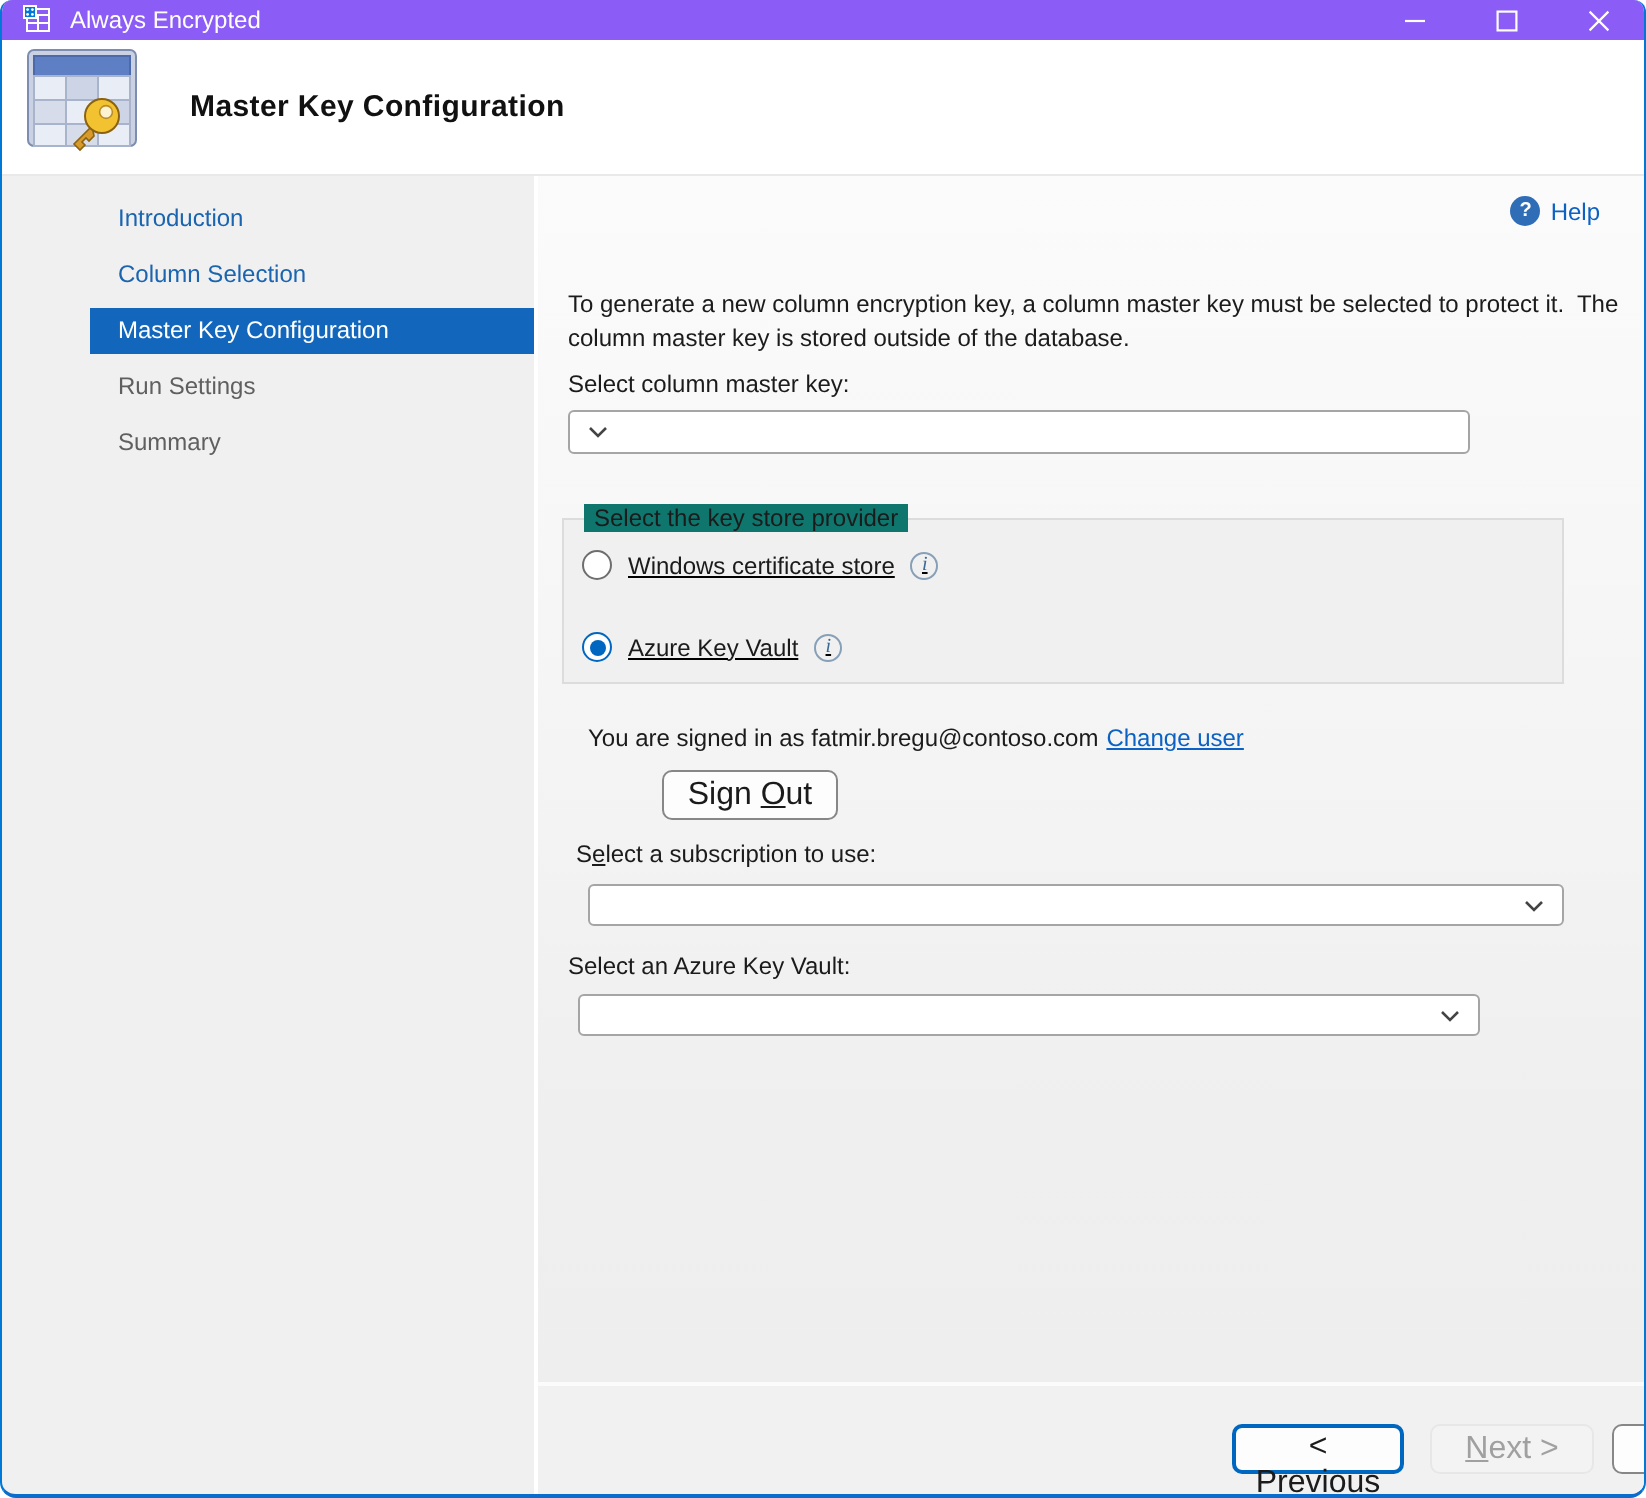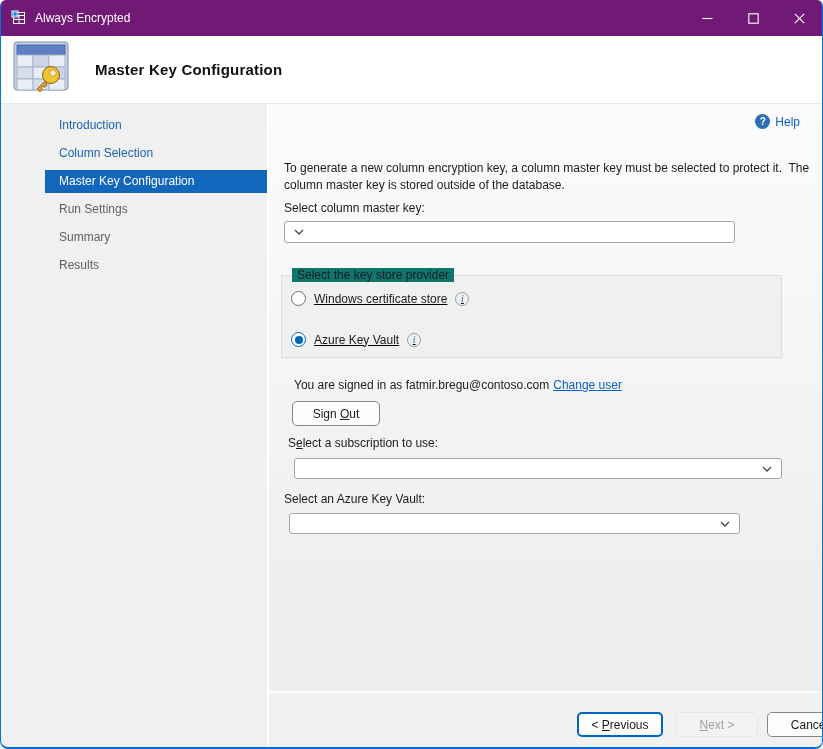--- a/index.html
+++ b/index.html
@@ -5,21 +5,21 @@
   html,body{margin:0;padding:0;background:#ffffff;}
   *{box-sizing:border-box;font-family:"Liberation Sans","DejaVu Sans",sans-serif;}
   .window{
     position:relative;width:823px;height:749px;overflow:hidden;
     background:#f0f0f0;
     border-left:1px solid #0078d7;border-right:1px solid #0078d7;border-bottom:2px solid #0a6ccc;
     border-radius:6px 6px 8px 8px;
     display:flex;flex-direction:column;
   }
   
-  .titlebar{height:36px;background:#701a75;display:flex;align-items:center;flex:none;}
+  .titlebar{height:20px;background:#8b5cf6;display:flex;align-items:center;flex:none;}
   .titlebar .appicon{margin:0 8px 0 10px;display:flex;align-items:center;}
   .titlebar .title{color:#ffffff;font-size:12px;}
   .titlebar .spacer{flex:1;}
   .capbtn{width:46px;height:32px;display:flex;align-items:center;justify-content:center;background:transparent;border:none;padding:0;cursor:default;}
   
   .header{height:68px;background:#ffffff;border-bottom:1px solid #e9e9e9;display:flex;align-items:center;flex:none;}
   .header .hicon{margin:0 24px 0 12px;}
   .header .ptitle{font-size:15px;font-weight:bold;color:#111111;letter-spacing:.2px;}
   
   .bodyrow{flex:1;display:flex;min-height:0;padding-left:44px;}
@@ -43,21 +43,21 @@
   .groupbox{position:absolute;left:12px;top:171px;width:501px;height:83px;border:1px solid #dcdcdc;background:#f0f0f0;}
   .groupbox .legend{position:absolute;top:-8px;left:10px;padding:0 5px;background:#0f766e;font-size:12px;color:#1b1b1b;white-space:nowrap;}
   .radiorow{position:absolute;left:9px;display:flex;align-items:center;gap:8px;cursor:default;text-decoration:underline;}
   .radio{width:15px;height:15px;border-radius:50%;background:#ffffff;border:1px solid #6e6e6e;flex:none;display:flex;align-items:center;justify-content:center;}
   .radio.on{border:1.5px solid #0067c0;}
   .radio.on .dot{width:8px;height:8px;border-radius:50%;background:#0067c0;}
   .rlabel{font-size:12px;color:#1b1b1b;white-space:nowrap;}
   .iicon{width:14px;height:14px;border-radius:50%;border:1px solid #87a0b8;color:#3b6894;font-size:10px;font-style:italic;font-family:"Liberation Serif",serif;display:flex;align-items:center;justify-content:center;}
   .signedin{position:absolute;left:25px;top:274px;font-size:12px;color:#1b1b1b;white-space:nowrap;}
   .linktext{color:#0b62c4;text-decoration:underline;cursor:pointer;margin-left:4px;}
-  .btn{font-size:12px;color:#1b1b1b;background:#fdfdfd;border:1px solid #878787;border-radius:5px;cursor:default;}
+  .btn{font-size:16px;color:#1b1b1b;background:#fdfdfd;border:1px solid #878787;border-radius:5px;cursor:default;margin-left:39px;}
   .signout{position:absolute;left:23px;top:297px;width:88px;height:25px;}
   .mn{text-decoration:underline;}
   
   .footer{position:relative;height:56px;flex:none;background:#f1f1f1;border-top:2px solid #fbfbfb;}
   .fbtn{position:absolute;top:19px;height:25px;}
   .prev{left:308px;width:86px;border:2px solid #0067c0;}
   .next{left:407px;width:82px;background:#f3f3f3;border:1px solid #e7e7e7;color:#a0a0a0;}
   .cancel{left:498px;width:85px;}
 </style>
 </head>
@@ -125,21 +125,20 @@
   </div>
 
   <div class="bodyrow">
 
     <div class="sidebar">
       <div class="sitem link">Introduction</div>
       <div class="sitem link">Column Selection</div>
       <div class="sitem selected">Master Key Configuration</div>
       <div class="sitem dim">Run Settings</div>
       <div class="sitem dim">Summary</div>
-      <div class="sitem dim">Results</div>
     </div>
 
     <div class="main">
 
       <div class="content">
 
         <div class="help">
           <span class="qicon">?</span>
           <span class="htext">Help</span>
         </div>

